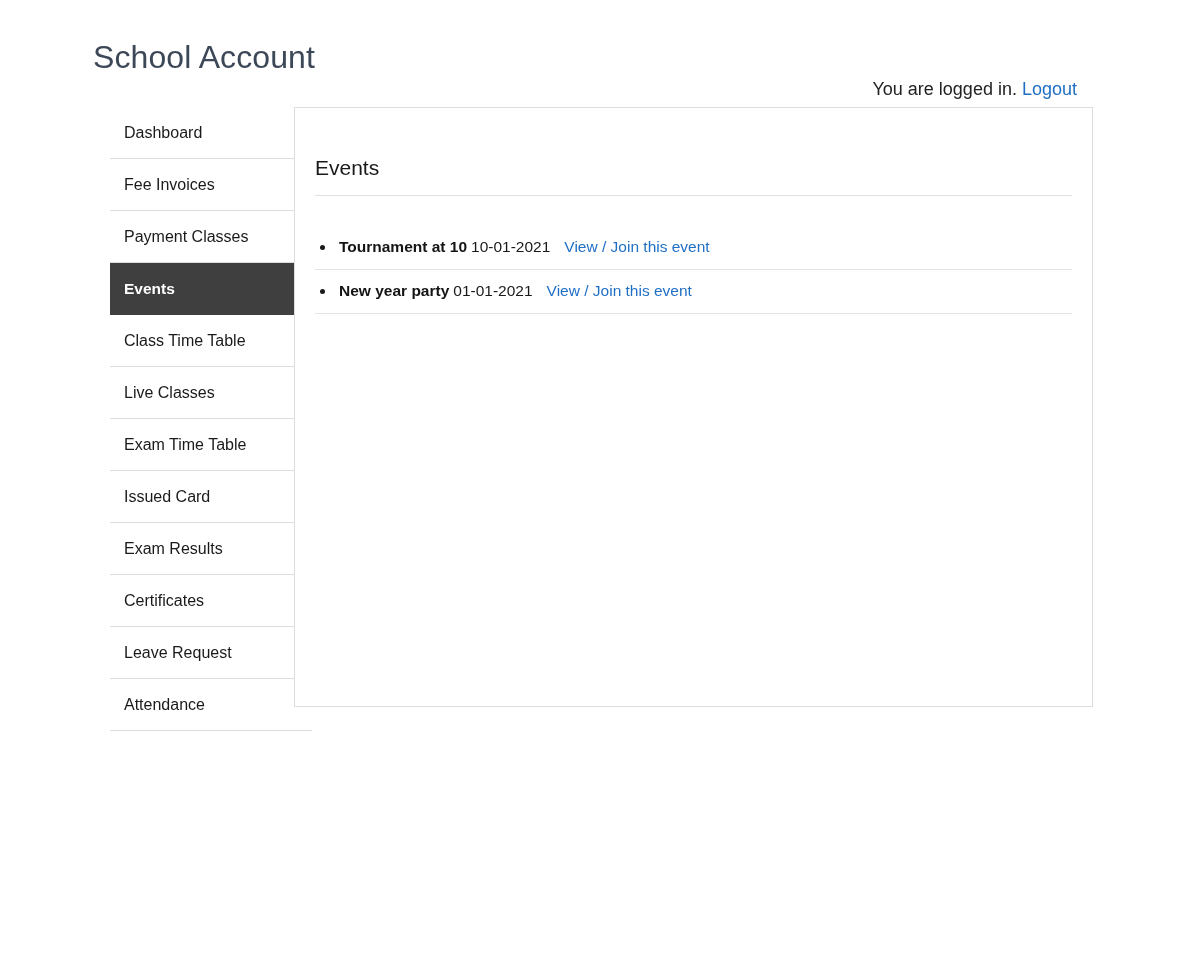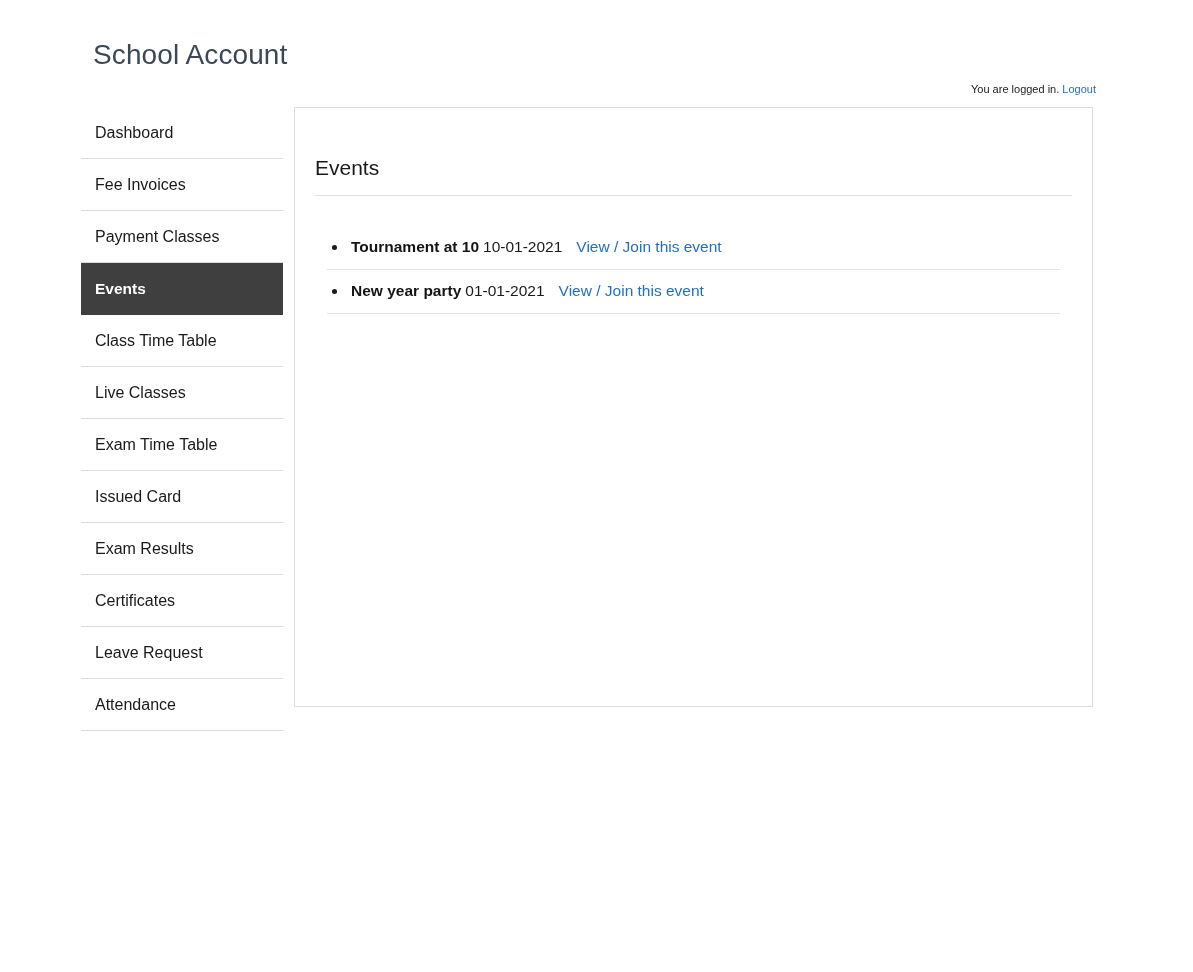--- a/index.html
+++ b/index.html
@@ -14,48 +14,48 @@
     color: #1a1a1a;
     overflow: hidden;
     position: relative;
   }
 
   
   .page-title {
     position: absolute;
     left: 93px;
     top: 18px;
-    font-size: 28px;
+    font-size: 32px;
     font-weight: 400;
     color: #3c4858;
     letter-spacing: 0.1px;
     line-height: 36px;
     white-space: nowrap;
   }
 
   
   .login-status {
     position: absolute;
-    right: 97px;
+    right: 116px;
     top: 79px;
-    font-size: 11px;
+    font-size: 18px;
     color: #222222;
     line-height: 20px;
     white-space: nowrap;
   }
   .login-status .logout-link {
     color: #1f6fc4;
     text-decoration: none;
     cursor: pointer;
   }
 
   
   .sidebar {
     position: absolute;
-    left: 81px;
+    left: 110px;
     top: 107px;
     width: 202px;
   }
   .nav-item {
     position: relative;
     height: 52px;
     box-sizing: border-box;
     border-bottom: 1px solid #dcdcdc;
     display: flex;
     align-items: center;
@@ -101,21 +101,21 @@
     line-height: 28px;
     padding-top: 29px;
     padding-bottom: 13px;
     border-bottom: 1px solid #e0e0e0;
     white-space: nowrap;
   }
 
   
   .event-list {
     list-style: none;
-    margin: 12px;
+    margin: 0;
     padding: 0;
     padding-top: 12px;
   }
   .event-item {
     position: relative;
     padding: 9px 0 10px 24px;
     border-bottom: 1px solid #e4e4e4;
     font-size: 15.5px;
     line-height: 24px;
     white-space: nowrap;

